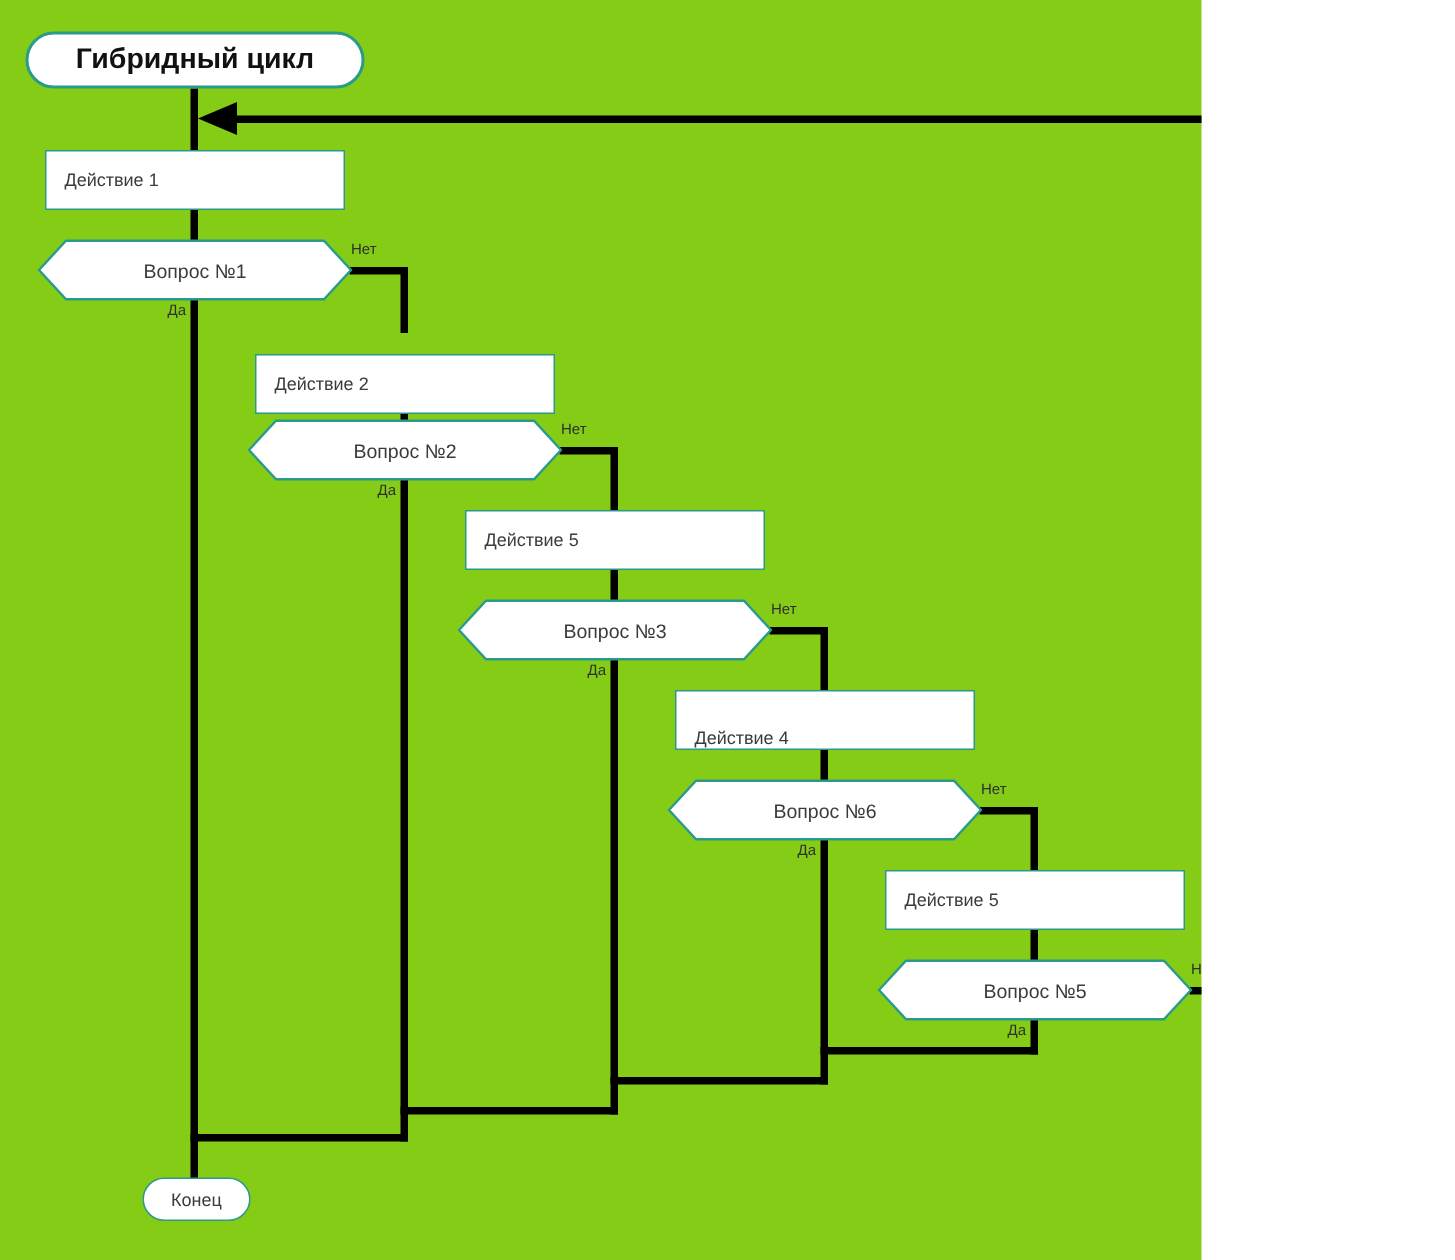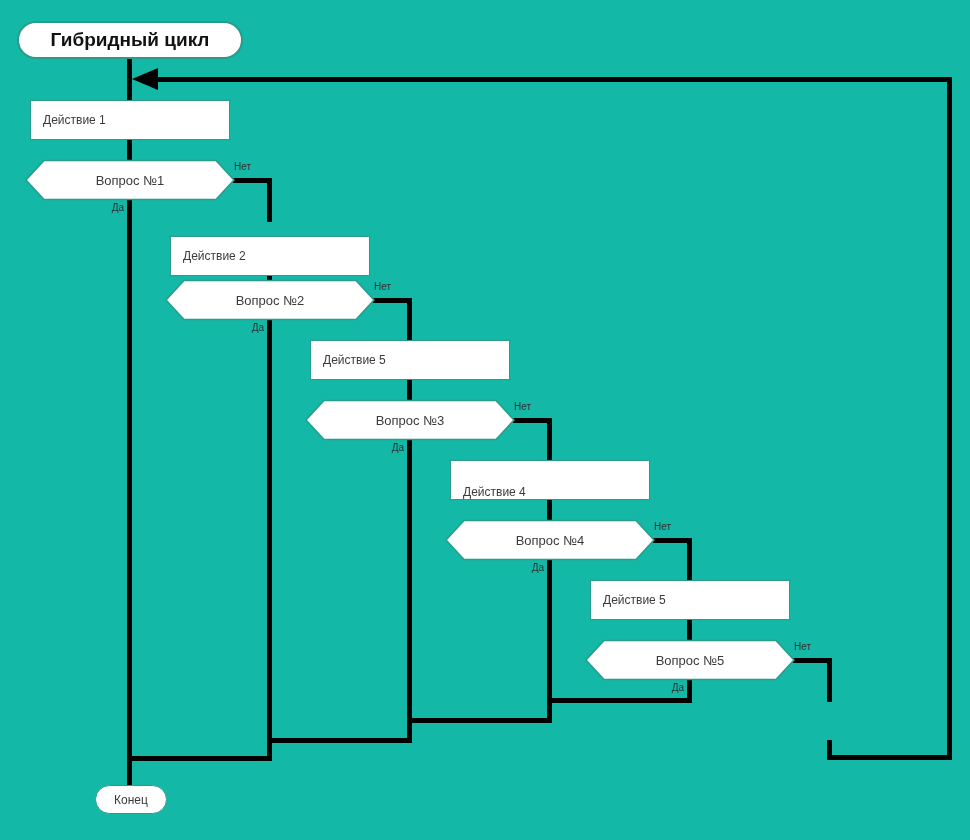--- a/index.html
+++ b/index.html
@@ -2,21 +2,21 @@
 <html style="--teal: #2a9b8b; --line: #000000; --txt: #3b3b3b;"><head>
 <meta charset="utf-8">
 <style>
   :root{
     --teal:#2a9b8b;
     --line:#000000;
     --txt:#3b3b3b;
   }
   html,body{margin:0;padding:0;background:#ffffff;}
   .canvas{
-    position:relative;width:970px;height:840px;background:#14b8a6;
+    position:relative;width:801px;height:840px;background:#84cc16;
     font-family:"Liberation Sans","DejaVu Sans",sans-serif;overflow:hidden;
   }
   
   .ln{position:absolute;background:var(--line);z-index:1;}
   
   .node{
     position:absolute;background:#ffffff;border:1.6px solid var(--teal);
     box-sizing:border-box;z-index:2;color:var(--txt);font-size:12px;
   }
   .action{width:200px;height:40px;display:flex;align-items:center;padding-left:12px;}
@@ -118,21 +118,21 @@
   <div class="hex" style="left:305px;top:399px;">
     <svg viewBox="0 0 210 42">
         <polygon points="1,21 19,1.5 191,1.5 209,21 191,40.5 19,40.5"></polygon>
       </svg>
     <span class="hex-label">Вопрос №3</span>
   </div>
   <div class="hex" style="left:445px;top:519px;">
     <svg viewBox="0 0 210 42">
         <polygon points="1,21 19,1.5 191,1.5 209,21 191,40.5 19,40.5"></polygon>
       </svg>
-    <span class="hex-label">Вопрос №4</span>
+    <span class="hex-label">Вопрос №6</span>
   </div>
   <div class="hex" style="left:585px;top:639px;">
     <svg viewBox="0 0 210 42">
         <polygon points="1,21 19,1.5 191,1.5 209,21 191,40.5 19,40.5"></polygon>
       </svg>
     <span class="hex-label">Вопрос №5</span>
   </div>
 
   <div class="node pill end">
     <span>Конец</span>

